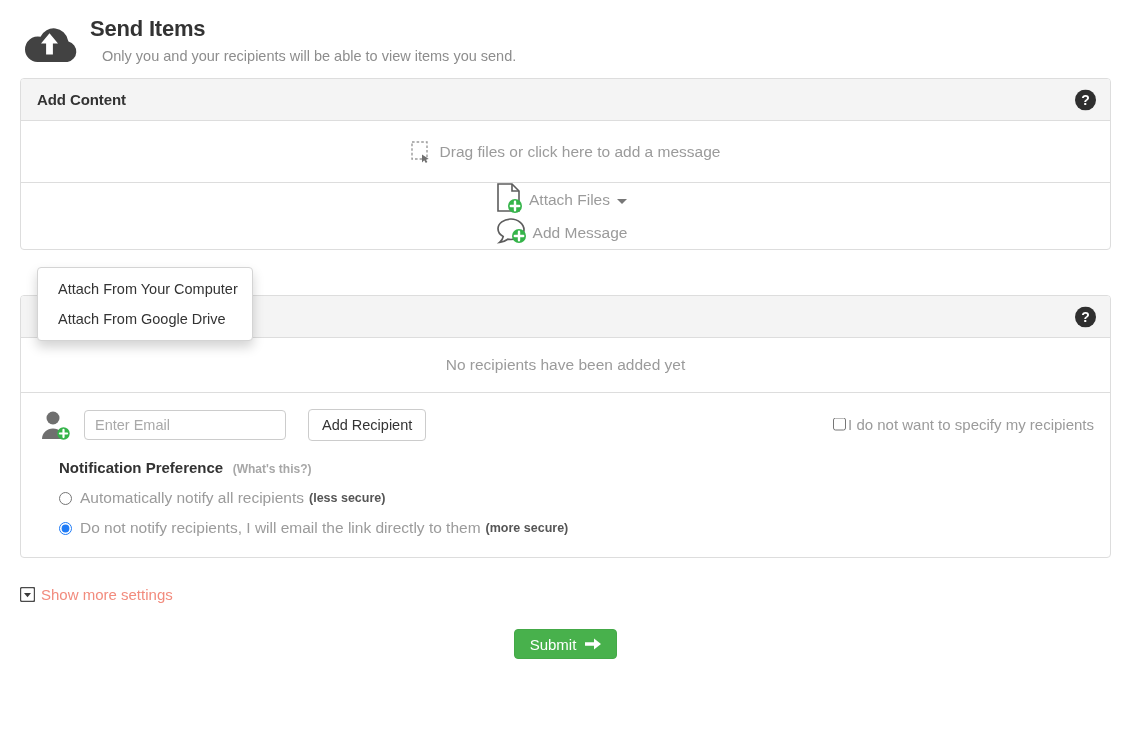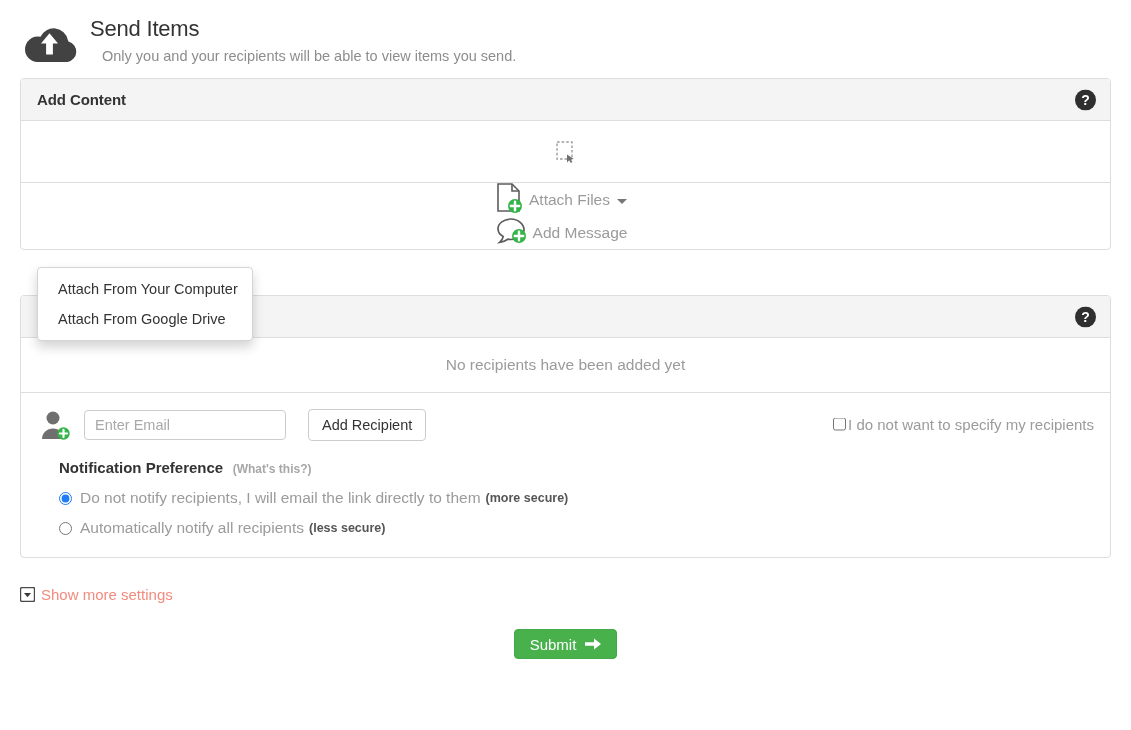--- a/index.html
+++ b/index.html
@@ -19,21 +19,21 @@
   .page-header {
     display: flex;
     align-items: flex-start;
     padding: 16px 0 0 20px;
     height: 78px;
   }
   .cloud-icon { width: 62px; height: 52px; flex: 0 0 62px; margin-top: 4px; }
   .header-text { margin-left: 8px; }
   .page-title {
     font-size: 22px;
-    font-weight: normal;
+    font-weight: bold;
     color: #333333;
     line-height: 26px;
     margin: 0;
     letter-spacing: -0.2px;
   }
   .page-subtitle {
     font-size: 14.5px;
     color: #8d8d8d;
     line-height: 20px;
     margin: 4px 0 0 12px;
@@ -316,20 +316,21 @@
   </div>
   <div class="panel-body">
 
     <div class="dropzone">
       <span class="dropzone-icon">
         <svg viewBox="0 0 20 22" width="20" height="22" aria-hidden="true">
           <rect x="1" y="1" width="15" height="17" fill="none" stroke="#9b9b9b" stroke-width="1.4" stroke-dasharray="2.6 2"></rect>
           <path d="M11 13.5 11 21.5 13.2 19.3 14.8 22 16.4 21.1 14.8 18.4 17.8 18z" fill="#6f6f6f"></path>
         </svg>
       </span>
+      <span class="dropzone-label">Drag files or click here to add a message</span>
     </div>
 
     <div class="action-bar">
       <div class="action-item">
         <span class="action-icon">
           <svg viewBox="0 0 28 30" width="28" height="30" aria-hidden="true">
             <path d="M2 1 h14 l7 7 v20 h-21 z" fill="#ffffff" stroke="#5d5d5d" stroke-width="1.6"></path>
             <path d="M16 1 v7 h7" fill="none" stroke="#5d5d5d" stroke-width="1.6"></path>
             <circle cx="19" cy="23" r="7" fill="#35b44a"></circle>
             <path d="M19 18.8 v8.4 M14.8 23 h8.4" stroke="#ffffff" stroke-width="2.4" stroke-linecap="round"></path>
@@ -388,29 +389,29 @@
         <input type="checkbox" style="">
         <span>I do not want to specify my recipients</span>
       </label>
     </div>
 
     <div class="notif-block">
       <span class="notif-title">Notification Preference</span>
       <span class="notif-hint">(What's this?)</span>
 
       <label class="radio-row">
+        <input type="radio" name="notify" style="">
+        <span class="radio-label">Automatically notify all recipients</span>
+        <span class="radio-note">(less secure)</span>
+      </label>
+
+      <label class="radio-row">
         <input type="radio" name="notify" checked="" style="">
         <span class="radio-label">Do not notify recipients, I will email the link directly to them</span>
         <span class="radio-note">(more secure)</span>
-      </label>
-
-      <label class="radio-row">
-        <input type="radio" name="notify" style="">
-        <span class="radio-label">Automatically notify all recipients</span>
-        <span class="radio-note">(less secure)</span>
       </label>
     </div>
   </div>
 </div>
 
 <div class="show-more-row">
   <span class="show-more-icon">
     <svg viewBox="0 0 15 15" width="15" height="15" aria-hidden="true">
       <rect x="0.5" y="0.5" width="14" height="14" rx="1.5" fill="#ffffff" stroke="#4a4a4a" stroke-width="1.4"></rect>
       <path d="M4 6 h7 l-3.5 4.2z" fill="#3a3a3a"></path>

